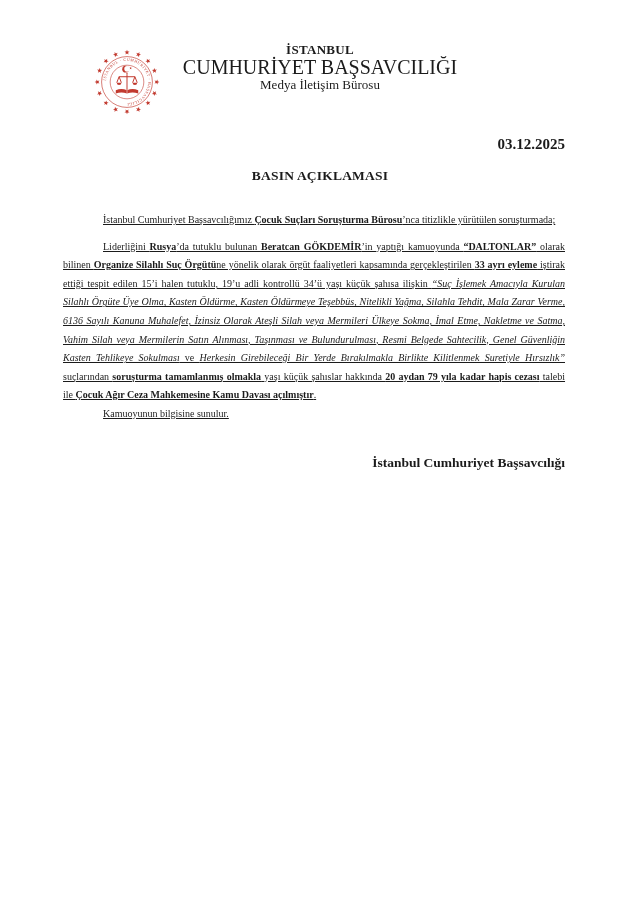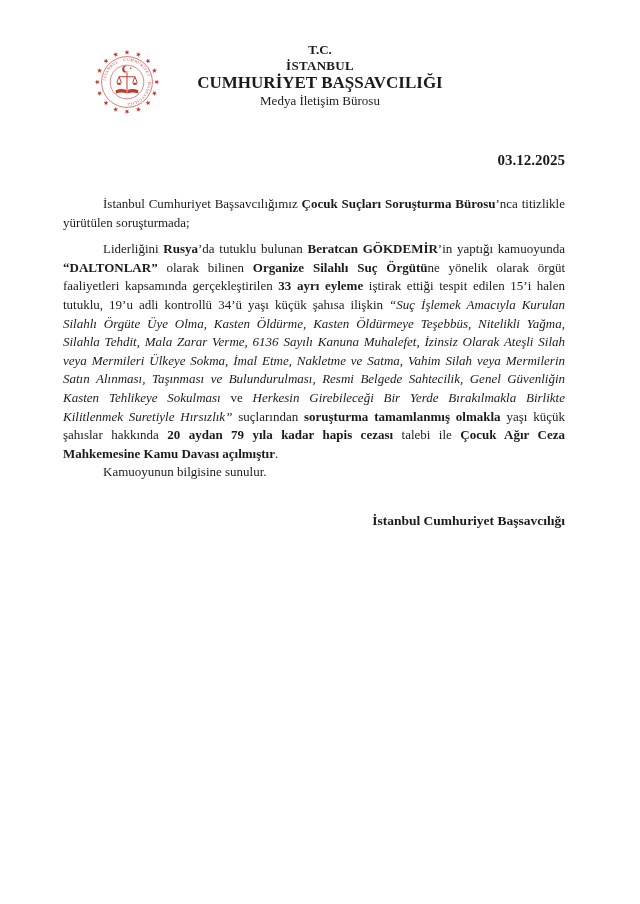--- a/index.html
+++ b/index.html
@@ -25,45 +25,46 @@
     width: 66px;
     height: 66px;
   }
   .header-block {
     text-align: center;
     margin-right: -12px; 
     line-height: 16px;
   }
   .hl-tc       { font-weight: bold; font-size: 13px; }
   .hl-city     { font-weight: bold; font-size: 13px; letter-spacing: .3px; }
-  .hl-office   { font-weight: bold; font-size: 17px; line-height: 18px; }
+  .hl-office   { font-weight: normal; font-size: 20px; line-height: 18px; }
   .hl-bureau   { font-size: 13px; line-height: 17px; text-align: center; }
   
   .doc-date {
     margin-top: 42px;
     text-align: right;
     font-weight: bold;
     font-size: 15px;
     line-height: 18px;
   }
   .doc-title {
     margin-top: 14px;
     text-align: center;
     font-weight: bold;
     font-size: 13.5px;
     letter-spacing: .2px;
     line-height: 18px;
     margin-right: -12px;
   }
   
   .para {
-    font-size: 13px;
+    font-size: 10px;
     line-height: 18.6px;
     text-align: justify;
     text-indent: 40px;
+    text-decoration: underline;
   }
   .para-intro   { margin-top: 26px; }
   .para-body    { margin-top: 8px;  }
   .para-closing { margin-top: 0; text-align: left; }
   .run-bold   { font-weight: bold; }
   .run-italic { font-style: italic; }
   .signature {
     margin-top: 30px;
     text-align: right;
     font-weight: bold;
@@ -126,28 +127,28 @@
       <g>
         <path d="M33,62.5 Q41.5,58.5 50,62.5 Q58.5,58.5 67,62.5 L67,67.5 Q58.5,64 50,67.5 Q41.5,64 33,67.5 Z" fill="#c23a2f"></path>
         <line x1="50" y1="62.5" x2="50" y2="67.5" stroke="#ffffff" stroke-width="0.8"></line>
       </g>
     </svg>
   </div>
 
   <div class="content">
 
     <div class="header-block">
-      <div class="hl-tc">T.C.</div>
       <div class="hl-city">İSTANBUL</div>
       <div class="hl-office">CUMHURİYET BAŞSAVCILIĞI</div>
       <div class="hl-bureau">Medya İletişim Bürosu</div>
     </div>
 
     <div class="doc-date">03.12.2025</div>
 
+    <div class="doc-title">BASIN AÇIKLAMASI</div>
 
     <p class="para para-intro"><span class="run-normal">İstanbul Cumhuriyet Başsavcılığımız </span><span class="run-bold">Çocuk Suçları Soruşturma Bürosu</span><span class="run-normal">’nca titizlikle yürütülen soruşturmada;</span></p>
 
     <p class="para para-body"><span class="run-normal">Liderliğini </span><span class="run-bold">Rusya</span><span class="run-normal">’da tutuklu bulunan </span><span class="run-bold">Beratcan GÖKDEMİR</span><span class="run-normal">’in yaptığı kamuoyunda </span><span class="run-bold">“DALTONLAR”</span><span class="run-normal"> olarak bilinen </span><span class="run-bold">Organize Silahlı Suç Örgütü</span><span class="run-normal">ne yönelik olarak örgüt faaliyetleri kapsamında gerçekleştirilen </span><span class="run-bold">33 ayrı eyleme</span><span class="run-normal"> iştirak ettiği tespit edilen 15’i halen tutuklu, 19’u adli kontrollü 34’ü yaşı küçük şahısa ilişkin </span><span class="run-italic">“Suç İşlemek Amacıyla Kurulan Silahlı Örgüte Üye Olma, Kasten Öldürme, Kasten Öldürmeye Teşebbüs, Nitelikli Yağma, Silahla Tehdit, Mala Zarar Verme, 6136 Sayılı Kanuna Muhalefet, İzinsiz Olarak Ateşli Silah veya Mermileri Ülkeye Sokma, İmal Etme, Nakletme ve Satma, Vahim Silah veya Mermilerin Satın Alınması, Taşınması ve Bulundurulması, Resmi Belgede Sahtecilik, Genel Güvenliğin Kasten Tehlikeye Sokulması</span><span class="run-normal"> ve </span><span class="run-italic">Herkesin Girebileceği Bir Yerde Bırakılmakla Birlikte Kilitlenmek Suretiyle Hırsızlık”</span><span class="run-normal"> suçlarından </span><span class="run-bold">soruşturma tamamlanmış olmakla</span><span class="run-normal"> yaşı küçük şahıslar hakkında </span><span class="run-bold">20 aydan 79 yıla kadar hapis cezası</span><span class="run-normal"> talebi ile </span><span class="run-bold">Çocuk Ağır Ceza Mahkemesine Kamu Davası açılmıştır</span><span class="run-normal">.</span></p>
 
     <p class="para para-closing"><span class="run-normal">Kamuoyunun bilgisine sunulur.</span></p>
 
     <div class="signature">İstanbul Cumhuriyet Başsavcılığı</div>
 
   </div>

